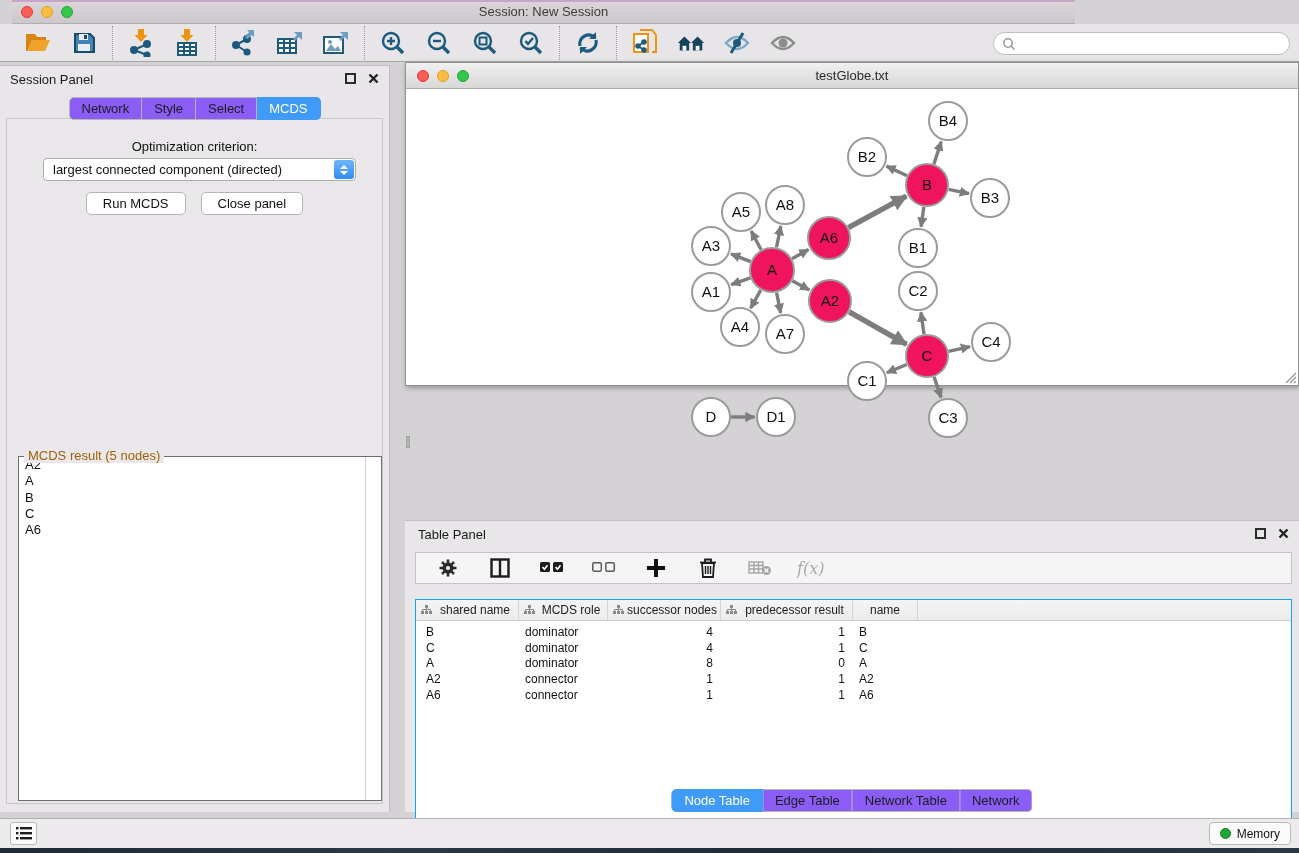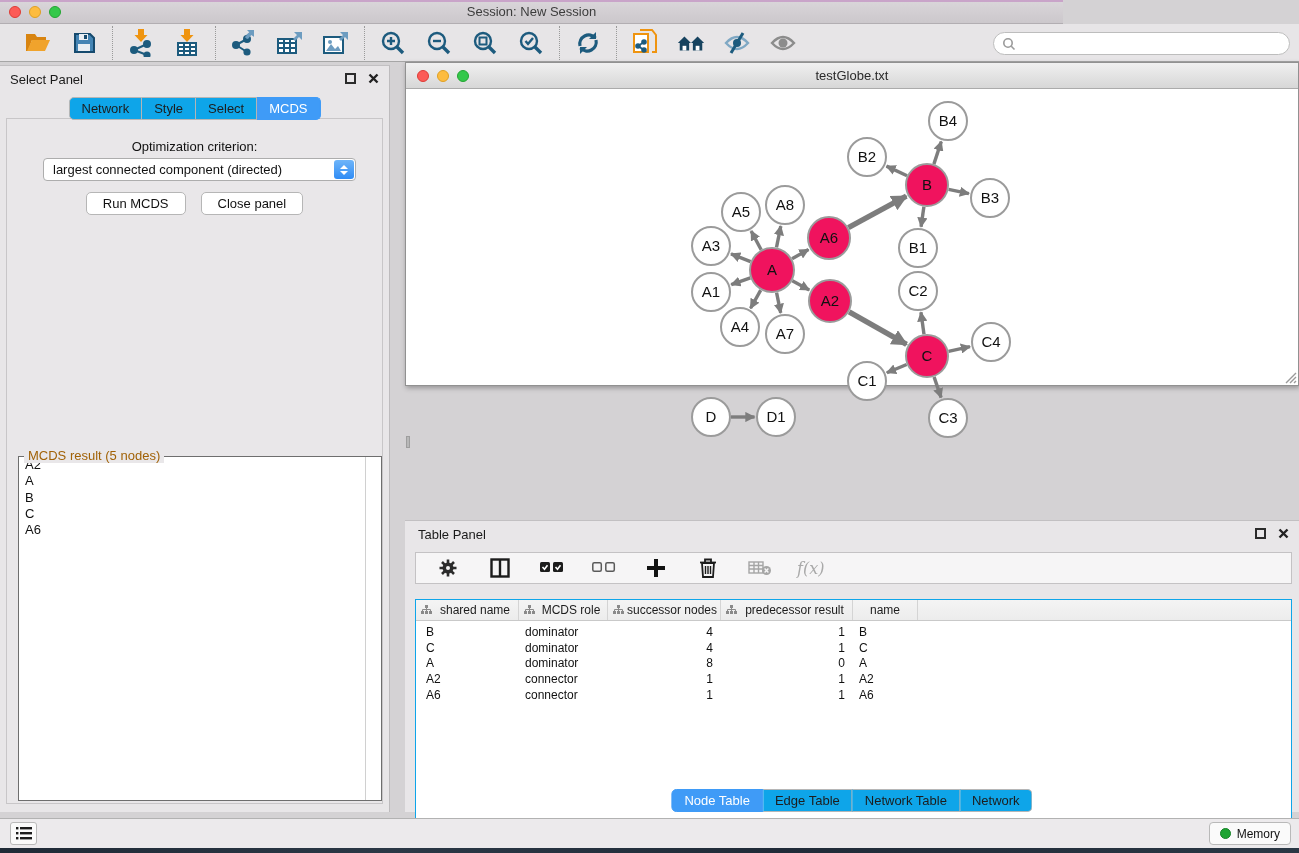--- a/index.html
+++ b/index.html
@@ -4,21 +4,21 @@
 <style>
   * { margin:0; padding:0; box-sizing:border-box; }
   html,body { width:1299px; height:853px; }
   body {
     position:relative; overflow:hidden;
     font-family:"Liberation Sans", sans-serif;
     background:#d4d2d4;
   }
   
   #titlebar {
-    position:absolute; left:0; top:0; width:1063px; height:24px;
+    position:absolute; left:12px; top:0; width:1063px; height:24px;
     background:linear-gradient(180deg,#dad6da,#cbc7cb);
     box-shadow:inset 0 2px 0 #c9a4c9, inset 0 -1px 0 #b2aeb2;
   }
   .tl-dots { position:absolute; left:9px; top:6px; display:flex; gap:8px; }
   .tl { width:12px; height:12px; border-radius:50%; }
   .tl.red { background:#fc5b57; border:1px solid #dd3c36; }
   .tl.yellow { background:#fdbc40; border:1px solid #dfa023; }
   .tl.green { background:#34c84a; border:1px solid #23a532; }
   #titlebar .title { text-align:center; line-height:24px; font-size:13px; color:#3c3c3c; }
   
@@ -40,21 +40,21 @@
   #control-panel {
     position:absolute; left:0; top:65px; width:390px; height:747px;
     background:#e8e6e8; border-top:1px solid #c2c0c2; border-right:1px solid #bdbbbd;
   }
   .panel-head { position:relative; height:26px; }
   .panel-head .ptitle { position:absolute; left:10px; top:6px; font-size:13px; color:#1b1b1b; }
   .wbtns { position:absolute; right:10px; top:7px; display:flex; gap:12px; align-items:center; }
   .float-btn { width:11px; height:11px; border:2px solid #2b2b2b; background:transparent; }
   .seg { display:inline-flex; }
   .seg-tab {
-    background:#0ea5e9; border:1px solid #b6b6b6; border-left:none;
+    background:#8b5cf6; border:1px solid #b6b6b6; border-left:none;
     font-size:13px; color:#1d1d1d; padding:3px 12px; line-height:15px; cursor:default;
   }
   .seg-tab:first-child { border-left:1px solid #b6b6b6; border-radius:5px 0 0 5px; }
   .seg-tab:last-child { border-radius:0 5px 5px 0; }
   .seg-tab.active { background:#3f9bf7; border-color:#3f9bf7; color:#fff; }
   #control-tabs { position:absolute; left:50%; transform:translateX(-50%); top:31px; z-index:2; }
   #cp-content {
     position:absolute; left:6px; right:6px; top:52px; bottom:8px;
     border:1px solid #c8c6c8; background:#e9e7e9;
   }
@@ -319,21 +319,21 @@
     <svg width="14" height="14" viewBox="0 0 14 14">
         <circle cx="6" cy="6" r="4.2" fill="none" stroke="#9a9a9a" stroke-width="1.6"></circle>
         <path d="M9.3 9.3l3.2 3.2" stroke="#9a9a9a" stroke-width="1.6"></path>
       </svg>
     <input type="text" placeholder="" style="">
   </div>
 </div>
 
 <div id="control-panel">
   <div class="panel-head">
-    <span class="ptitle">Select Panel</span>
+    <span class="ptitle">Session Panel</span>
     <span class="wbtns">
       <span class="float-btn"></span>
       <svg width="11" height="11" viewBox="0 0 11 11">
           <path d="M1.5 1.5l8 8M9.5 1.5l-8 8" stroke="#222" stroke-width="2.4"></path>
         </svg>
     </span>
   </div>
   <div id="control-tabs" class="seg">
       <span class="seg-tab">Network</span>
       <span class="seg-tab">Style</span>

